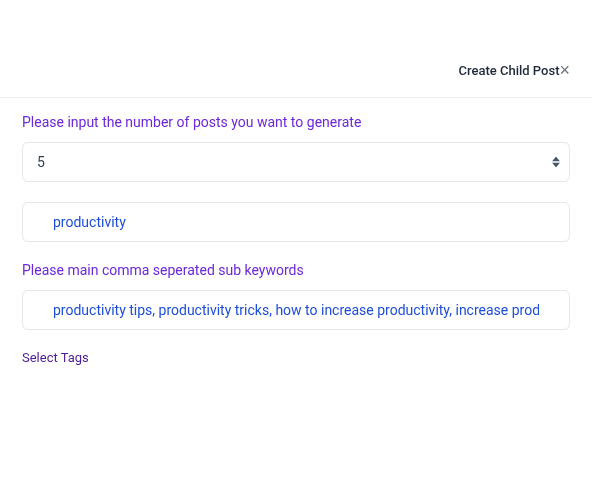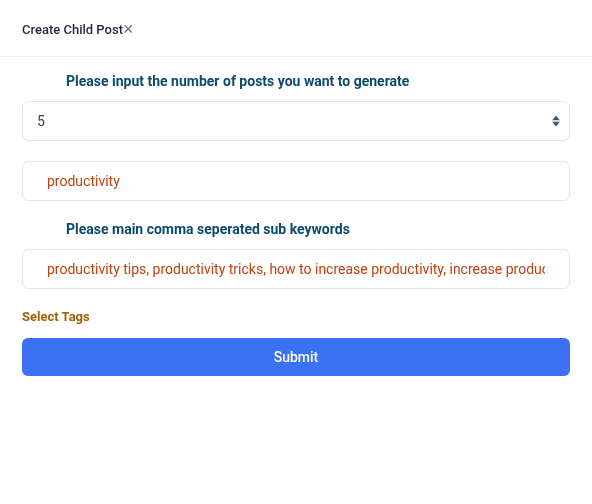--- a/index.html
+++ b/index.html
@@ -6,24 +6,25 @@
     body {
       font-family: -apple-system, BlinkMacSystemFont, "Segoe UI", Roboto, Helvetica, Arial, sans-serif;
       background: #fff;
       width: 592px;
       height: 504px;
       overflow: hidden;
       color: #1e293b;
     }
     .modal-header {
       display: flex;
-      justify-content: flex-start;
+      justify-content: flex-end;
       align-items: center;
-      padding: 20px 22px 18px 22px;
+      padding: 20px 22px 18px 8px;
       border-bottom: 1px solid #eef0f3;
+      margin-top: 41px;
     }
     .modal-title {
       font-size: 13px;
       font-weight: 500;
       color: #1e293b;
     }
     .close-btn {
       background: none;
       border: none;
       font-size: 18px;
@@ -34,24 +35,23 @@
     }
     .modal-body {
       padding: 16px 22px 22px 22px;
     }
     .form-group {
       margin-bottom: 20px;
     }
     .form-label {
       display: block;
       font-size: 14px;
-      font-weight: 700;
-      color: #0c4a6e;
+      font-weight: 400;
+      color: #6d28d9;
       margin-bottom: 12px;
-      margin-left: 44px;
     }
     .select-wrapper {
       position: relative;
       width: 100%;
     }
     .form-select {
       width: 100%;
       border: 1px solid #e2e5ea;
       border-radius: 6px;
       padding: 11px 14px;
@@ -72,34 +72,34 @@
       display: flex;
       flex-direction: column;
       gap: 1px;
       color: #475569;
     }
     .stepper-icon svg { display: block; }
     .form-input {
       width: 100%;
       border: 1px solid #e2e5ea;
       border-radius: 6px;
-      padding: 11px 24px;
+      padding: 11px 30px;
       font-size: 14px;
-      color: #c2410c;
+      color: #1d4ed8;
       background: #fff;
       outline: none;
       font-family: inherit;
       white-space: nowrap;
       overflow: hidden;
       text-overflow: clip;
     }
     .tag-label {
       font-size: 13px;
-      font-weight: 700;
-      color: #a16207;
+      font-weight: 400;
+      color: #4c1d95;
       margin-bottom: 12px;
       display: block;
     }
     .submit-btn {
       width: 100%;
       background: #3b71f2;
       color: #fff;
       border: none;
       border-radius: 6px;
       padding: 11px 0;
@@ -143,15 +143,14 @@
 
   <div class="form-group">
     <label class="form-label">Please main comma seperated sub keywords</label>
     <input type="text" class="form-input" value="productivity tips, productivity tricks, how to increase productivity, increase productivity" style="">
   </div>
 
   <div class="form-group mb-sm">
     <label class="tag-label">Select Tags</label>
   </div>
 
-  <button class="submit-btn">Submit</button>
 
 </div>
 
 </body></html>

